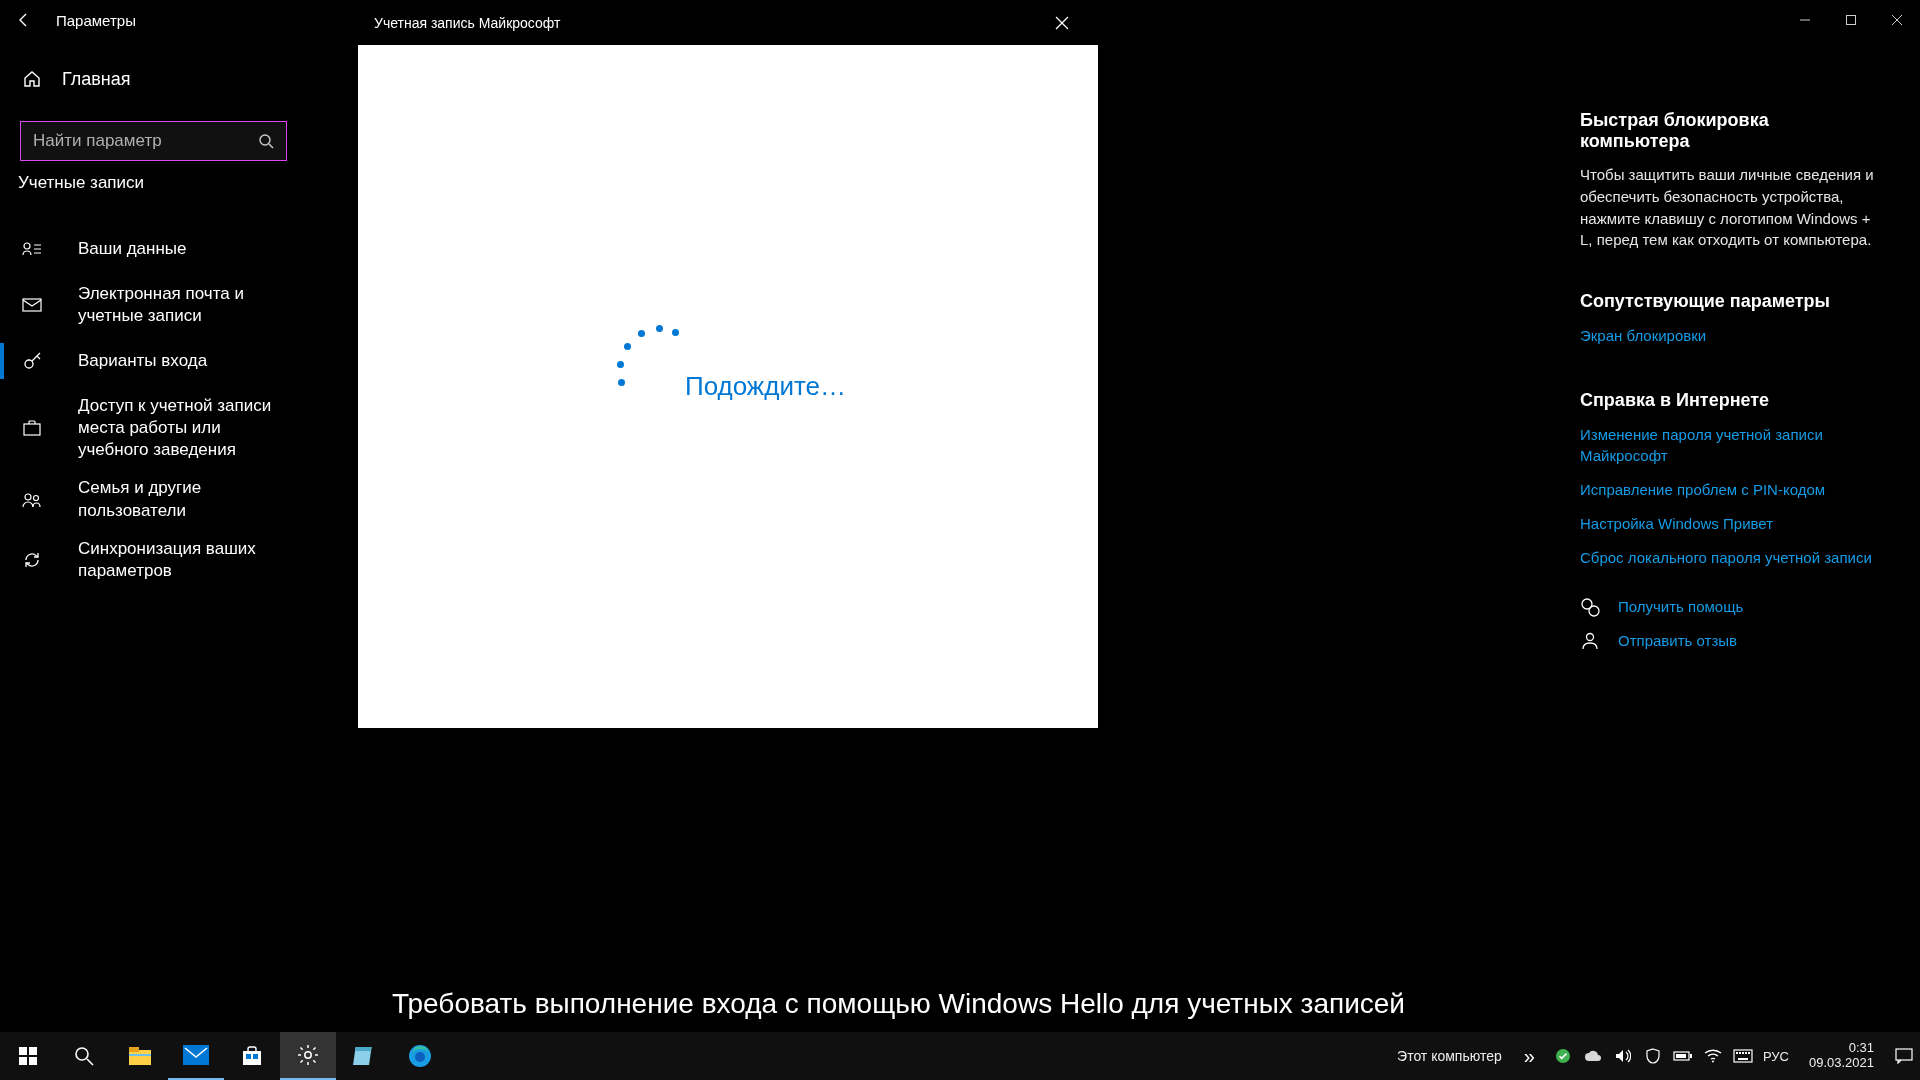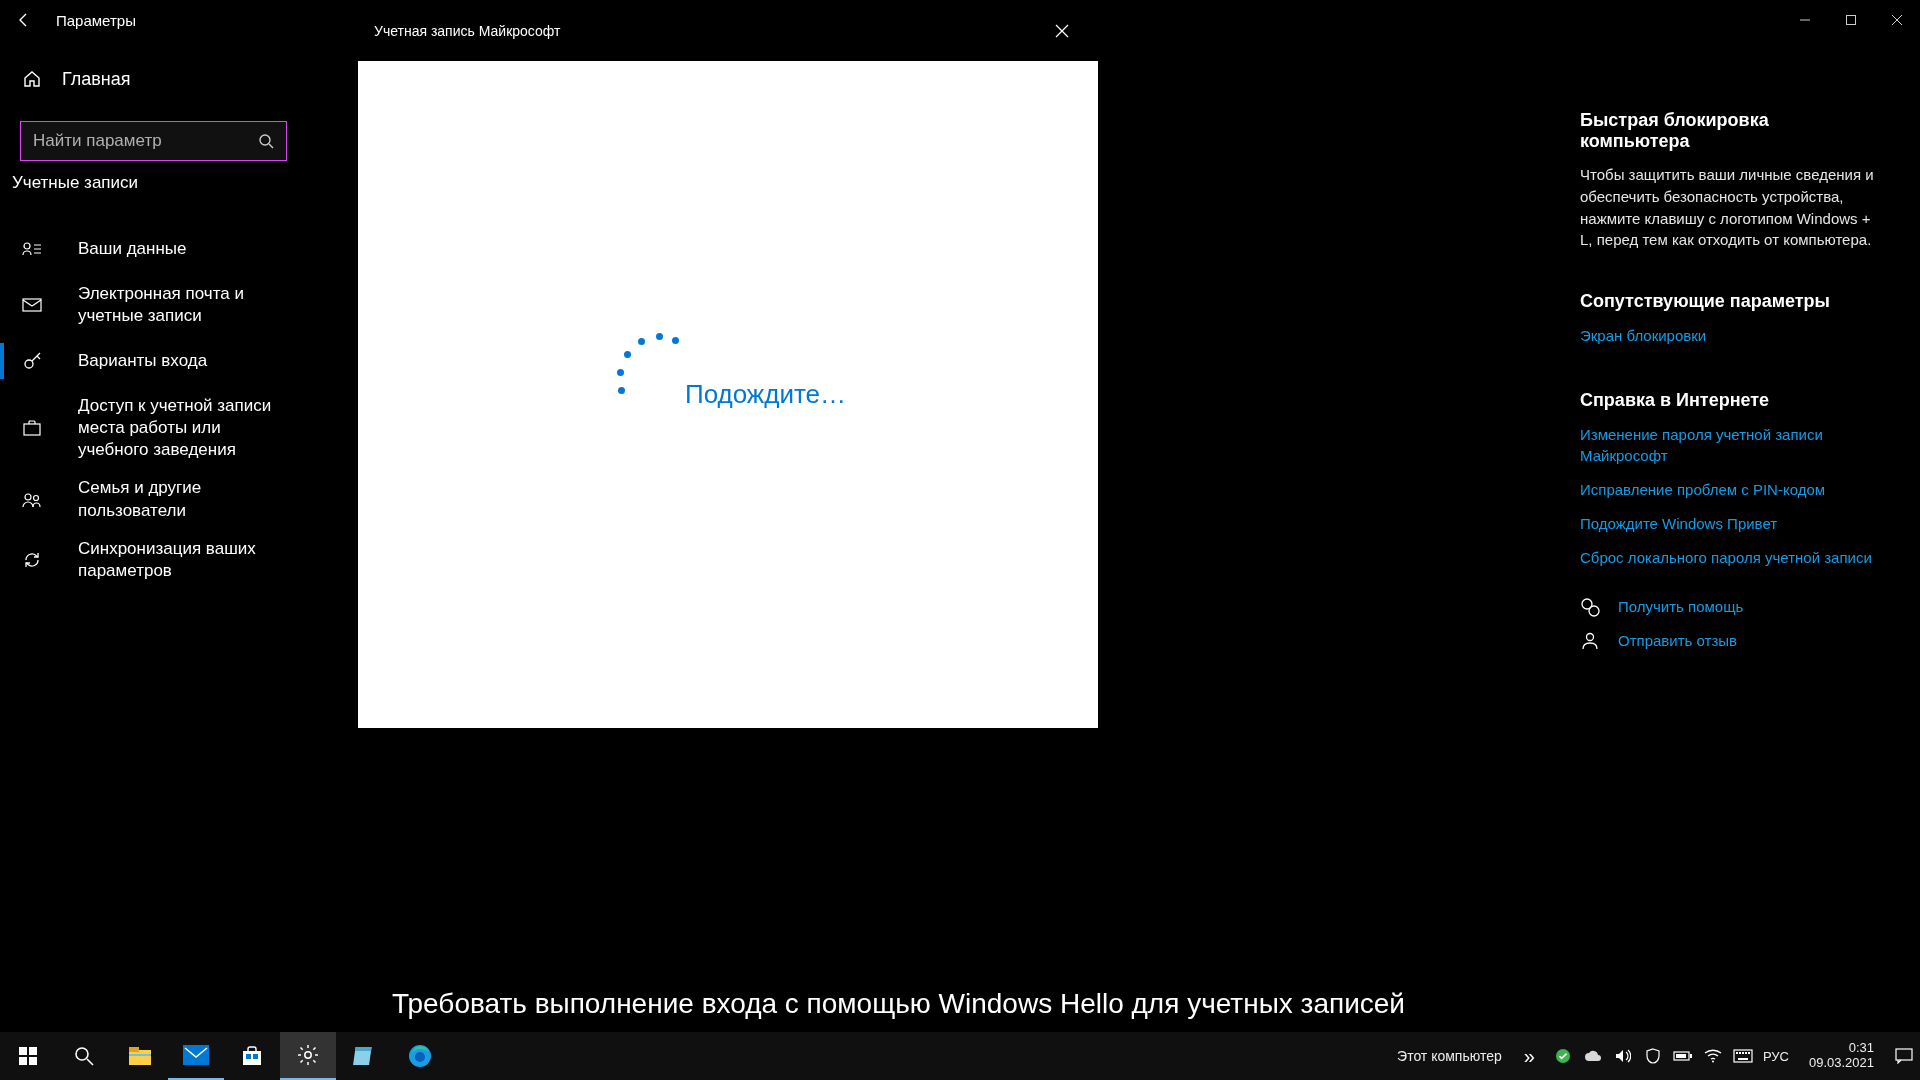--- a/index.html
+++ b/index.html
@@ -14,21 +14,21 @@
   .titlebar .win-controls .btn svg { width:12px; height:12px; stroke:#ccc; }
 
   
   .sidebar { position:absolute; top:55px; left:0; width:307px; bottom:48px; padding:0; }
   .home { display:flex; align-items:center; height:48px; padding-left:20px; font-size:18px; }
   .home .icon { width:24px; display:flex; justify-content:center; margin-right:18px; }
   .search-box { margin:18px 20px 12px 20px; height:40px; border:1px solid #d946ef; display:flex; align-items:center; padding:0 12px; background:#111; color:#ccc; }
   .search-box input { background:transparent; border:none; color:#ccc; font-size:17px; flex:1; outline:none; }
   .search-box input::placeholder { color:#b0b0b0; }
   .search-box .sicon { color:#ccc; }
-  .category { padding-left:12px; font-size:17px; margin-bottom:30px; font-weight:500; }
+  .category { padding-left:18px; font-size:17px; margin-bottom:30px; font-weight:500; }
   .nav-item { display:flex; align-items:center; min-height:52px; padding:8px 20px; font-size:17px; color:#fff; position:relative; line-height:1.3;gap:16px; }
   .nav-item .icon { width:24px; display:flex; justify-content:center; margin-right:18px; flex-shrink:0; }
   .nav-item .label { flex:1; }
   .nav-item.selected::before { content:""; position:absolute; left:0; top:8px; bottom:8px; width:4px; background:#0078d4; }
 
   
   .main { position:absolute; top:40px; left:358px; right:0; bottom:48px; background:#000; color:#fff; padding:30px 50px; }
   .main .partial-heading { position:absolute; left:34px; bottom:10px; right:20px; font-size:28px; font-weight:400; line-height:1.3; }
 
   
@@ -36,21 +36,21 @@
   .right-panel h3 { font-size:18px; font-weight:600; margin-bottom:12px; }
   .right-panel p { font-size:15px; line-height:1.45; color:#e6e6e6; margin-bottom:40px; }
   .right-panel h4 { font-size:18px; font-weight:600; margin-bottom:14px; }
   .right-panel a { color:#169ce6; font-size:15px; display:block; margin-bottom:14px; text-decoration:none; line-height:1.35; }
   .right-panel .help-row { display:flex; align-items:center; color:#169ce6; font-size:15px; margin-top:28px; }
   .right-panel .help-row.second { margin-top:14px; }
   .right-panel .help-row .hicn { width:24px; margin-right:14px; color:#fff; }
 
   
   .modal { position:absolute; top:0; left:358px; width:740px; height:728px; background:#000; display:flex; flex-direction:column; }
-  .modal-header { height:61px; display:flex; align-items:center; padding:0 16px; color:#fff; font-size:14px; }
+  .modal-header { height:45px; display:flex; align-items:center; padding:0 16px; color:#fff; font-size:14px; }
   .modal-header .close { margin-left:auto; color:#fff; font-size:16px; width:40px; height:40px; display:flex; align-items:center; justify-content:center; }
   .modal-body { flex:1; background:#fff; display:flex; flex-direction:row; align-items:center; justify-content:center; }
   .spinner { width:75px; height:75px; position:relative; margin-bottom:60px; }
   .spinner .dot { position:absolute; width:7px; height:7px; border-radius:50%; background:#0078d4; }
   .modal-body .wait { color:#0078d4; font-size:26px; font-weight:400; }
 
   
   .taskbar { position:absolute; bottom:0; left:0; right:0; height:48px; background:#101010; display:flex; align-items:center; }
   .taskbar .tbtn { width:56px; height:48px; display:flex; align-items:center; justify-content:center; color:#fff; }
   .taskbar .tbtn.active { background:#333; border-bottom:2px solid #76b9ed; }
@@ -192,21 +192,21 @@
   <h3>Быстрая блокировка компьютера</h3>
   <p>Чтобы защитить ваши личные сведения и обеспечить безопасность устройства, нажмите клавишу с логотипом Windows + L, перед тем как отходить от компьютера.</p>
 
   <h4>Сопутствующие параметры</h4>
   <a href="#">Экран блокировки</a>
   <div style="height:30px"></div>
 
   <h4>Справка в Интернете</h4>
   <a href="#">Изменение пароля учетной записи Майкрософт</a>
   <a href="#">Исправление проблем с PIN-кодом</a>
-  <a href="#">Подождите Windows Привет</a>
+  <a href="#">Настройка Windows Привет</a>
   <a href="#">Сброс локального пароля учетной записи</a>
 
   <div class="help-row">
     <span class="hicn">
       <svg width="20" height="20" viewBox="0 0 20 20">
           <circle cx="7" cy="7" r="5" stroke="#fff" stroke-width="1.3" fill="none"></circle>
           <circle cx="14" cy="14" r="5" stroke="#fff" stroke-width="1.3" fill="none"></circle>
         </svg>
     </span>
     <span>Получить помощь</span>

